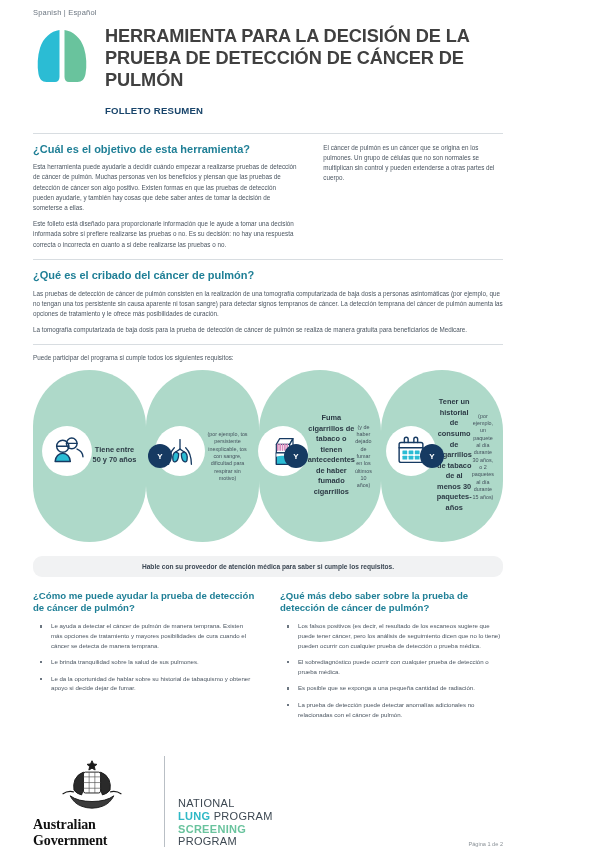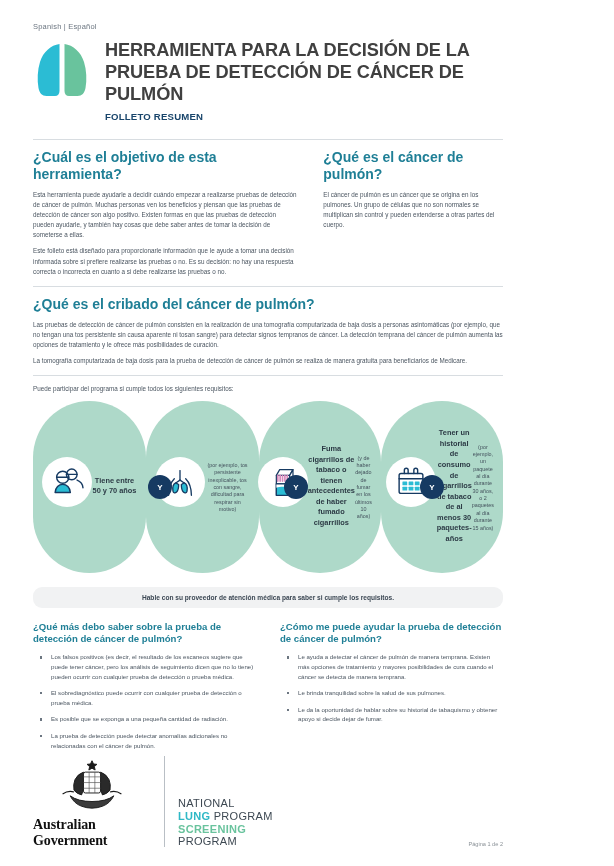--- a/index.html
+++ b/index.html
@@ -6,21 +6,21 @@
   html, body {
     width: 614px; height: 866px;
     background: #ffffff;
     font-family: "Liberation Sans", sans-serif;
     color: #3d4852;
   }
   .page {
     position: relative;
     width: 536px; height: 866px;
     background: #ffffff;
-    padding: 22px 33px 0 33px;
+    padding: 8px 33px 0 33px;
     overflow: hidden;
   }
 
   
   .lang {
     font-size: 7.5px;
     color: #6c7681;
     letter-spacing: .2px;
     margin-bottom: 7px;
   }
@@ -35,33 +35,33 @@
   .lung-logo { flex: 0 0 auto; width: 58px; height: 62px; margin-top: 2px; }
   .header-text { padding-top: 2px; }
   .main-title {
     font-size: 18.2px;
     line-height: 1.20;
     font-weight: bold;
     color: #404040;
     letter-spacing: -0.1px;
   }
   .subtitle {
-    margin-top: 5px;
+    margin-top: 13px;
     font-size: 9.6px;
     font-weight: bold;
     color: #19456b;
     letter-spacing: .2px;
   }
 
   
   .rule { height: 1px; background: #d8dde1; margin: 9px 0 9px 0; }
 
   
   h2.sec-title {
-    font-size: 14px;
+    font-size: 11px;
     font-weight: bold;
     color: #1f7f96;
     margin-bottom: 6px;
     line-height: 1.25;
   }
   p.body {
     font-size: 6.3px;
     line-height: 1.62;
     color: #4a5560;
     margin-bottom: 6px;
@@ -229,21 +229,20 @@
 
   <div class="rule"></div>
 
   <div class="two-col">
     <div class="col-left">
       <h2 class="sec-title">¿Cuál es el objetivo de esta herramienta?</h2>
       <p class="body">Esta herramienta puede ayudarle a decidir cuándo empezar a realizarse pruebas de detección de cáncer de pulmón. Muchas personas ven los beneficios y piensan que las pruebas de detección de cáncer son algo positivo. Existen formas en que las pruebas de detección pueden ayudarle, y también hay cosas que debe saber antes de tomar la decisión de someterse a ellas.</p>
       <p class="body">Este folleto está diseñado para proporcionarle información que le ayude a tomar una decisión informada sobre si prefiere realizarse las pruebas o no. Es su decisión: no hay una respuesta correcta o incorrecta en cuanto a si debe realizarse las pruebas o no.</p>
     </div>
     <div class="col-right">
-      <h2 class="sec-title">¿Qué es el cáncer de pulmón?</h2>
       <p class="body">El cáncer de pulmón es un cáncer que se origina en los pulmones. Un grupo de células que no son normales se multiplican sin control y pueden extenderse a otras partes del cuerpo.</p>
     </div>
   </div>
 
   <div class="rule"></div>
 
   <div>
     <h2 class="sec-title">¿Qué es el cribado del cáncer de pulmón?</h2>
     <p class="body">Las pruebas de detección de cáncer de pulmón consisten en la realización de una tomografía computarizada de baja dosis a personas asintomáticas (por ejemplo, que no tengan una tos persistente sin causa aparente ni tosan sangre) para detectar signos tempranos de cáncer. La detección temprana del cáncer de pulmón aumenta las opciones de tratamiento y le ofrece más posibilidades de curación.</p>
     <p class="body">La tomografía computarizada de baja dosis para la prueba de detección de cáncer de pulmón se realiza de manera gratuita para beneficiarios de Medicare.</p>
@@ -337,34 +336,34 @@
         <div class="pill-note">(por ejemplo, un paquete al día durante 30 años, o 2 paquetes al día durante 15 años)</div>
       </div>
 
     </div>
 
     <div class="callout">Hable con su proveedor de atención médica para saber si cumple los requisitos.</div>
   </div>
 
   <div class="bottom">
     <div class="bcol">
+      <h3 class="bsec-title">¿Cómo me puede ayudar la prueba de detección de cáncer de pulmón?</h3>
+      <ul class="blist">
+        <li>Le ayuda a detectar el cáncer de pulmón de manera temprana. Existen más opciones de tratamiento y mayores posibilidades de cura cuando el cáncer se detecta de manera temprana.</li>
+        <li>Le brinda tranquilidad sobre la salud de sus pulmones.</li>
+        <li>Le da la oportunidad de hablar sobre su historial de tabaquismo y obtener apoyo si decide dejar de fumar.</li>
+      </ul>
+    </div>
+    <div class="bcol">
       <h3 class="bsec-title">¿Qué más debo saber sobre la prueba de detección de cáncer de pulmón?</h3>
       <ul class="blist">
         <li>Los falsos positivos (es decir, el resultado de los escaneos sugiere que puede tener cáncer, pero los análisis de seguimiento dicen que no lo tiene) pueden ocurrir con cualquier prueba de detección o prueba médica.</li>
         <li>El sobrediagnóstico puede ocurrir con cualquier prueba de detección o prueba médica.</li>
         <li>Es posible que se exponga a una pequeña cantidad de radiación.</li>
         <li>La prueba de detección puede detectar anomalías adicionales no relacionadas con el cáncer de pulmón.</li>
-      </ul>
-    </div>
-    <div class="bcol">
-      <h3 class="bsec-title">¿Cómo me puede ayudar la prueba de detección de cáncer de pulmón?</h3>
-      <ul class="blist">
-        <li>Le ayuda a detectar el cáncer de pulmón de manera temprana. Existen más opciones de tratamiento y mayores posibilidades de cura cuando el cáncer se detecta de manera temprana.</li>
-        <li>Le brinda tranquilidad sobre la salud de sus pulmones.</li>
-        <li>Le da la oportunidad de hablar sobre su historial de tabaquismo y obtener apoyo si decide dejar de fumar.</li>
       </ul>
     </div>
   </div>
 
   <div class="footer">
     <div class="gov-block">
       <span>
         <svg viewBox="0 0 90 58" width="86" height="55">
           <g stroke="#1a1a1a" stroke-width="1" fill="none">
             <path d="M45 5 l1.6 3.4 3.6.4 -2.7 2.4 .8 3.6 -3.3-1.9 -3.3 1.9 .8-3.6 -2.7-2.4 3.6-.4 z" fill="#1a1a1a"></path>

